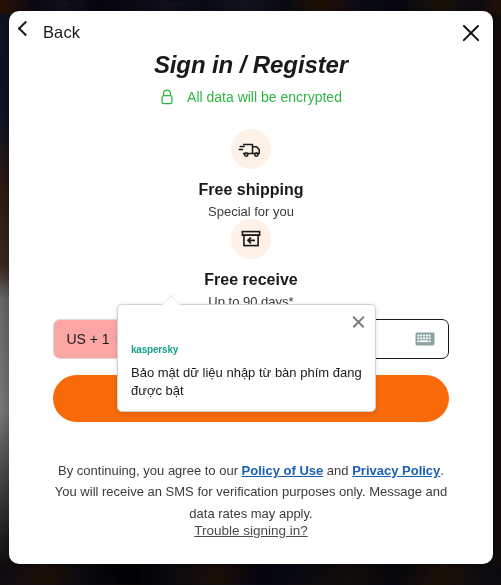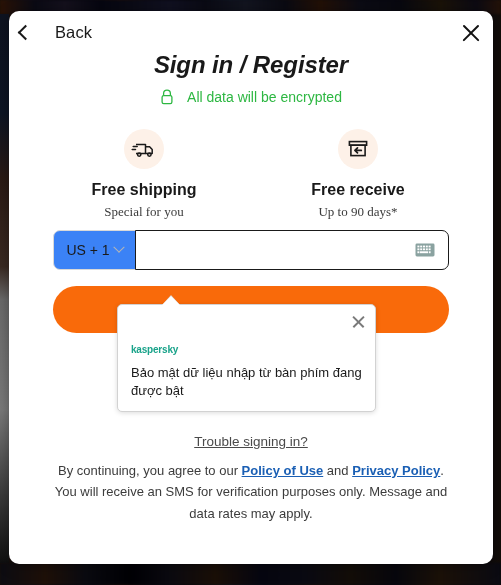--- a/index.html
+++ b/index.html
@@ -72,22 +72,21 @@
   
   .topbar {
     position: relative;
     height: 42px;
   }
   .back-btn {
     position: absolute;
     left: 5px;
     top: 9px;
     display: flex;
-    align-items: center;
-    gap: 24px;
+    gap: 12px;
     padding: 3px 6px;
     cursor: pointer;
     color: #1a1a1a;
   }
   .back-chevron {
     display: block;
     width: 9px;
     height: 9px;
     border-left: 2.1px solid #1a1a1a;
     border-bottom: 2.1px solid #1a1a1a;
@@ -139,20 +138,21 @@
     color: #2db742;
     font-size: 14px;
   }
   .lock-ico { display: block; }
 
   
   .benefits {
     display: flex;
     margin-top: 24px;
     padding: 0 28px;
+    flex-direction: column;
   }
   .benefit {
     flex: 1;
     text-align: center;
   }
   .benefit-ico-wrap {
     width: 40px;
     height: 40px;
     margin: 0 auto;
     border-radius: 50%;
@@ -164,21 +164,20 @@
   .benefit-title {
     margin-top: 12px;
     font-size: 16px;
     font-weight: 700;
     color: #191919;
   }
   .benefit-sub {
     margin-top: 5px;
     font-size: 13px;
     color: #3b3b3b;
-    font-family: Liberation Serif, serif;
   }
 
   
   .field-label {
     margin: 34px 0 0 44px;
     font-size: 14.5px;
     font-weight: 700;
     color: #191919;
   }
   .phone-row {
@@ -187,21 +186,21 @@
     height: 40px;
   }
   .country-select {
     width: 81px;
     border: 1px solid #d9d9d9;
     border-radius: 7px 0 0 7px;
     display: flex;
     align-items: center;
     justify-content: center;
     gap: 5px;
-    background: #3b82f6;
+    background: #fca5a5;
     cursor: pointer;
   }
   .country-label {
     font-size: 14px;
     color: #1a1a1a;
   }
   .chev-down {
     width: 7px;
     height: 7px;
     border-right: 1.4px solid #b5b5b5;

